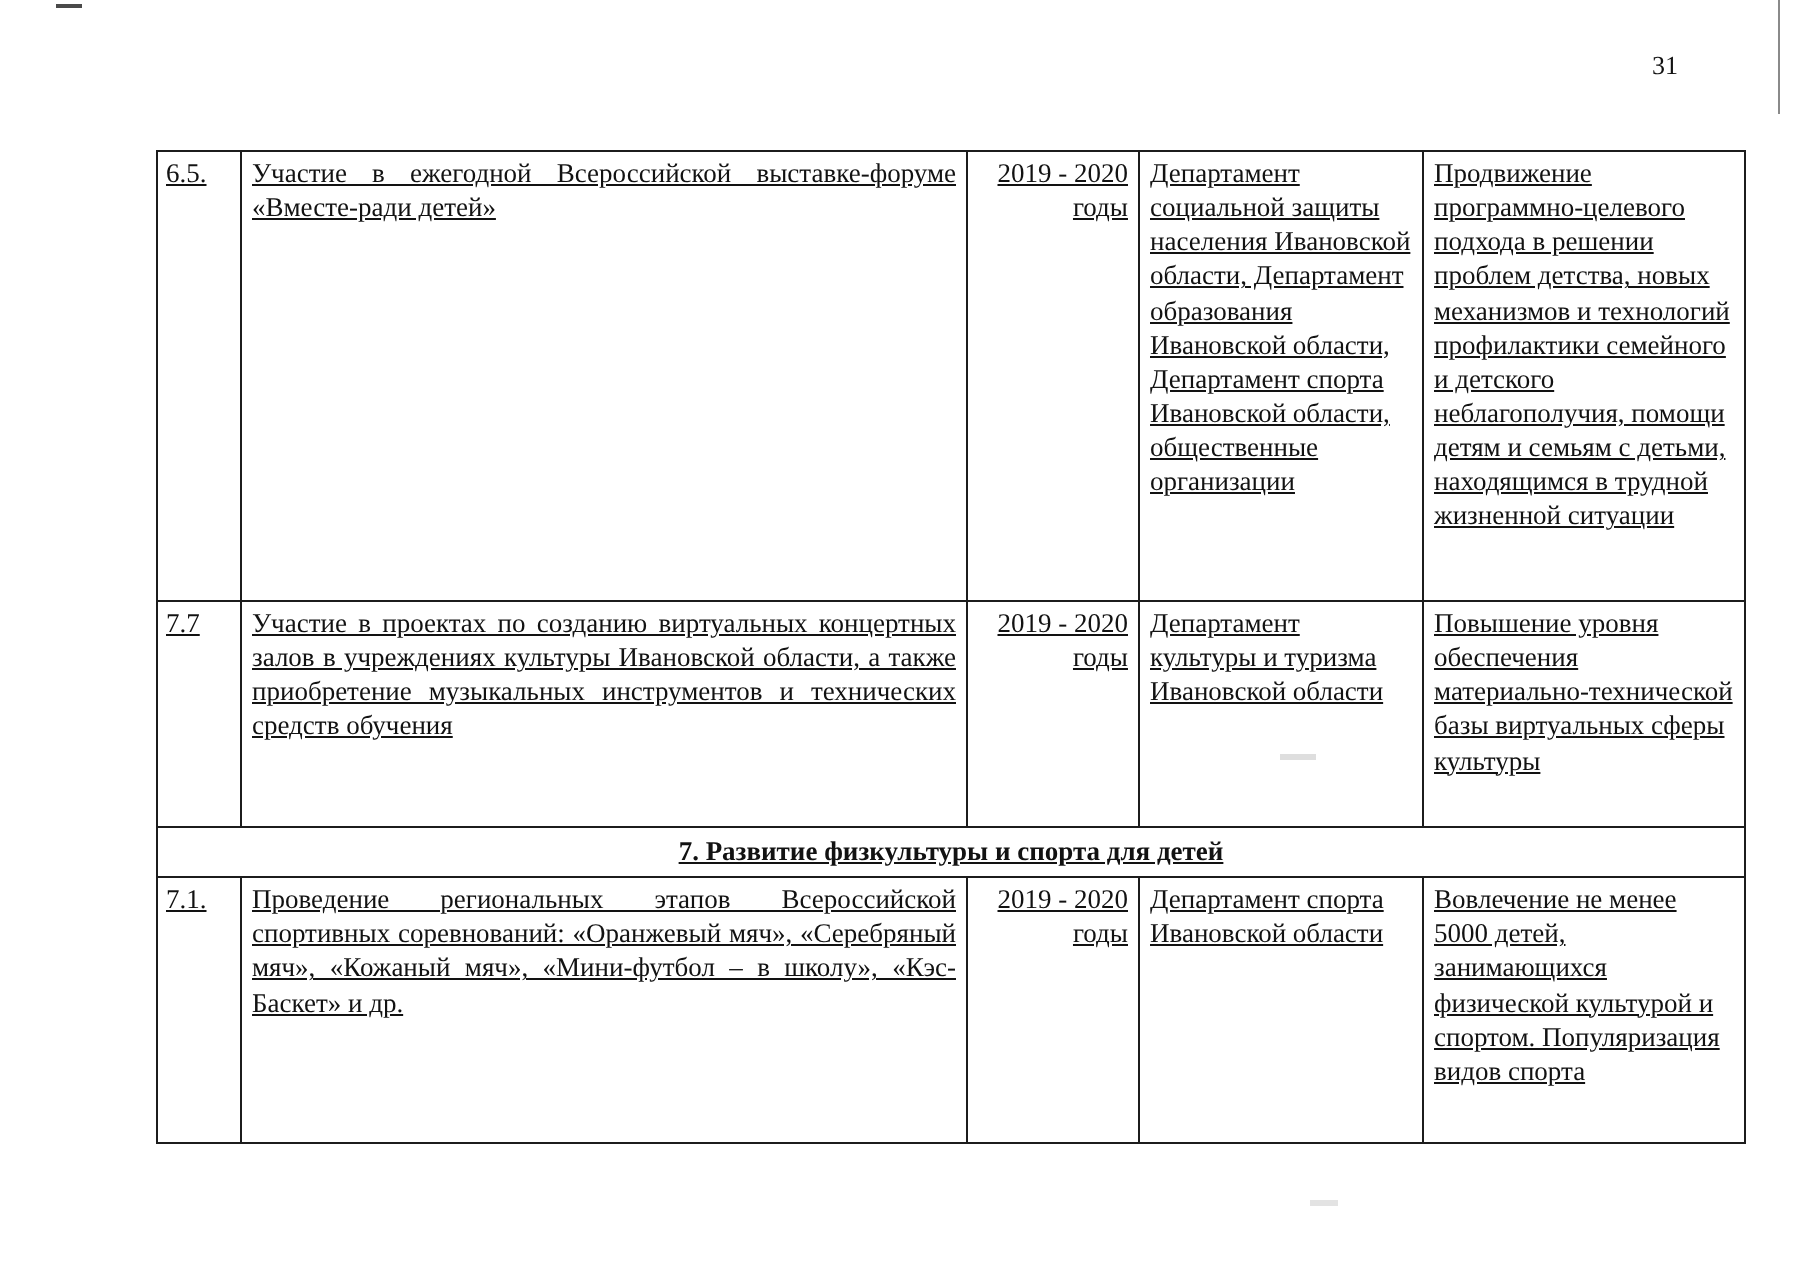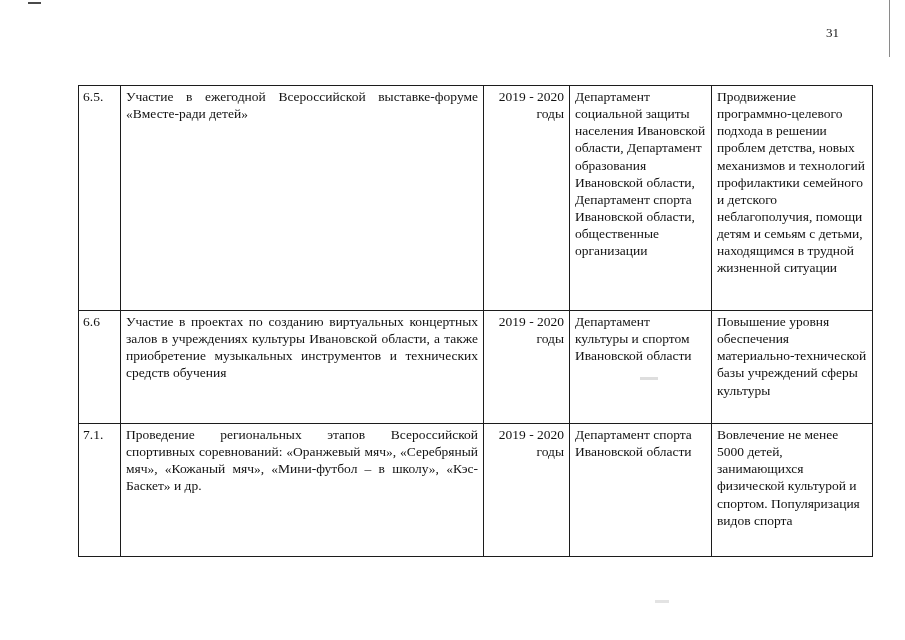--- a/index.html
+++ b/index.html
@@ -12,25 +12,26 @@
     overflow: hidden;
   }
   .page-number {
     position: absolute;
     top: 25px;
     left: 826px;
     font-size: 13px;
   }
   table.doc-table {
     position: absolute;
-    top: 85px;
+    top: 75px;
     left: 78px;
     width: 794px;
     border-collapse: collapse;
     table-layout: fixed;
+    text-decoration: underline;
   }
   td {
     border: 1px solid #1c1c1c;
     vertical-align: top;
     padding: 2px 5px 4px 5px;
     font-size: 13.5px;
     line-height: 1.27;
   }
   col.c1 { width: 42px; }
   col.c2 { width: 363px; }
@@ -95,25 +96,28 @@
   </colgroup>
   <tbody>
     <tr class="row-65">
       <td class="cell-num">6.5.</td>
       <td class="cell-activity">Участие в ежегодной Всероссийской выставке-форуме «Вместе-ради детей»</td>
       <td class="cell-years">2019 - 2020 годы</td>
       <td class="cell-department">Департамент социальной защиты населения Ивановской области, Департамент образования Ивановской области, Департамент спорта Ивановской области, общественные организации</td>
       <td class="cell-result">Продвижение программно-целевого подхода в решении проблем детства, новых механизмов и технологий профилактики семейного и детского неблагополучия, помощи детям и семьям с детьми, находящимся в трудной жизненной ситуации</td>
     </tr>
     <tr class="row-66">
-      <td class="cell-num">6.6</td>
+      <td class="cell-num">7.7</td>
       <td class="cell-activity">Участие в проектах по созданию виртуальных концертных залов в учреждениях культуры Ивановской области, а также приобретение музыкальных инструментов и технических средств обучения</td>
       <td class="cell-years">2019 - 2020 годы</td>
-      <td class="cell-department">Департамент культуры и спортом Ивановской области</td>
-      <td class="cell-result">Повышение уровня обеспечения материально-технической базы учреждений сферы культуры</td>
+      <td class="cell-department">Департамент культуры и туризма Ивановской области</td>
+      <td class="cell-result">Повышение уровня обеспечения материально-технической базы виртуальных сферы культуры</td>
+    </tr>
+    <tr class="row-section">
+      <td class="section-cell" colspan="5">7. Развитие физкультуры и спорта для детей</td>
     </tr>
     <tr class="row-71">
       <td class="cell-num">7.1.</td>
       <td class="cell-activity">Проведение региональных этапов Всероссийской спортивных соревнований: «Оранжевый мяч», «Серебряный мяч», «Кожаный мяч», «Мини-футбол – в школу», «Кэс-Баскет» и др.</td>
       <td class="cell-years">2019 - 2020 годы</td>
       <td class="cell-department">Департамент спорта Ивановской области</td>
       <td class="cell-result">Вовлечение не менее 5000 детей, занимающихся физической культурой и спортом. Популяризация видов спорта</td>
     </tr>
   </tbody>
 </table>

